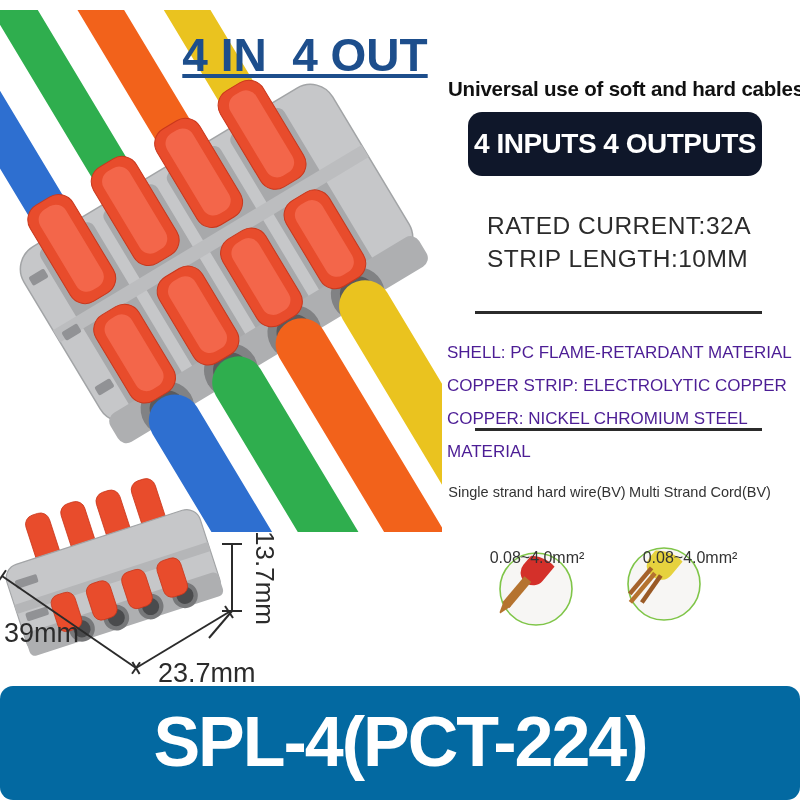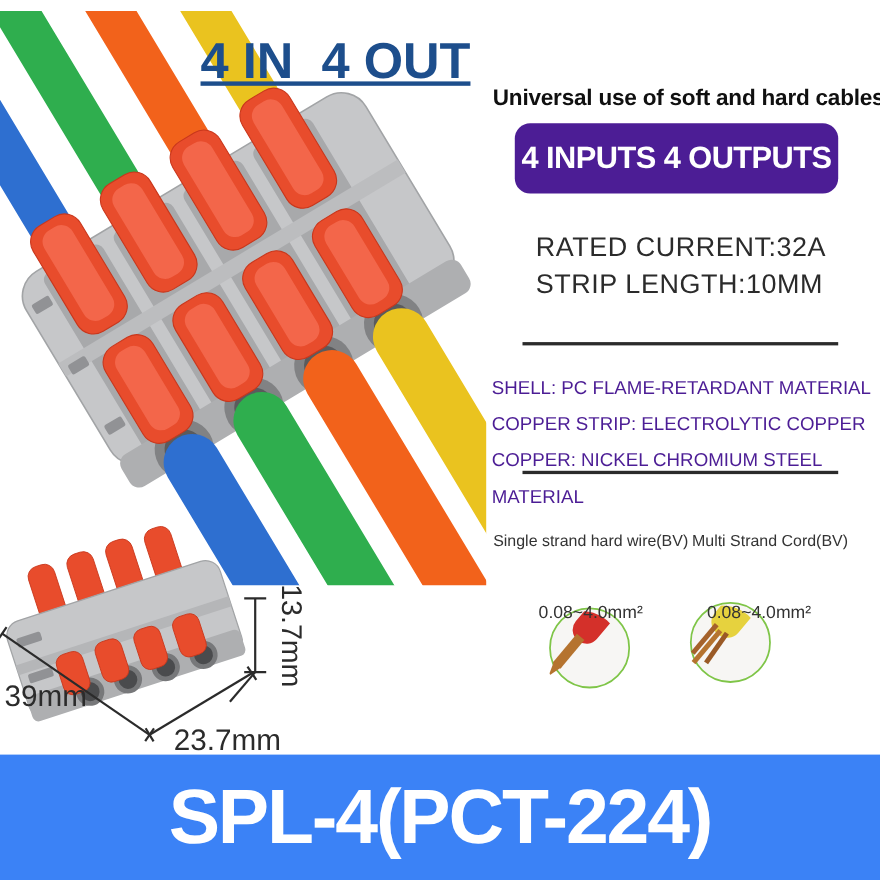--- a/index.html
+++ b/index.html
@@ -101,21 +101,21 @@
         <rect x="214" y="342" width="52" height="390" rx="26" fill="#f2621b"></rect>
         <rect x="288" y="342" width="52" height="390" rx="26" fill="#eac31f"></rect>
       </g>
     </g>
   </svg>
 
   <div class="abs title" style="color: rgb(29, 78, 140);">4 IN  4 OUT</div>
 
   <div class="abs subtitle">Universal use of soft and hard cables</div>
 
-  <div class="abs badge" style="background: #4c1d95;">4 INPUTS 4 OUTPUTS</div>
+  <div class="abs badge" style="background: #0f172a;">4 INPUTS 4 OUTPUTS</div>
 
   <div class="abs specs">
     <div>RATED CURRENT:32A</div>
     <div>STRIP LENGTH:10MM</div>
   </div>
 
   <div class="abs divider" style="top:311px;"></div>
 
   <div class="abs materials">
     <div>SHELL: PC FLAME-RETARDANT MATERIAL</div>
@@ -210,15 +210,15 @@
 
     <g>
       <line class="dim-line" x1="232" y1="74" x2="232" y2="141"></line>
       <line class="dim-line" x1="222" y1="74" x2="242" y2="74"></line>
       <line class="dim-line" x1="222" y1="141" x2="242" y2="141"></line>
       <line class="dim-line" x1="232" y1="141" x2="209" y2="168"></line>
       <text class="dim-text" x="256" y="108" text-anchor="middle" transform="rotate(90 256 108)" style="font-size:26px">13.7mm</text>
     </g>
   </svg>
 
-  <div class="abs banner" style="background: #3b82f6;">SPL-4(PCT-224)</div>
+  <div class="abs banner" style="background: #0369a1; border-radius: 13px;">SPL-4(PCT-224)</div>
 
 </div>
 
 </body></html>

